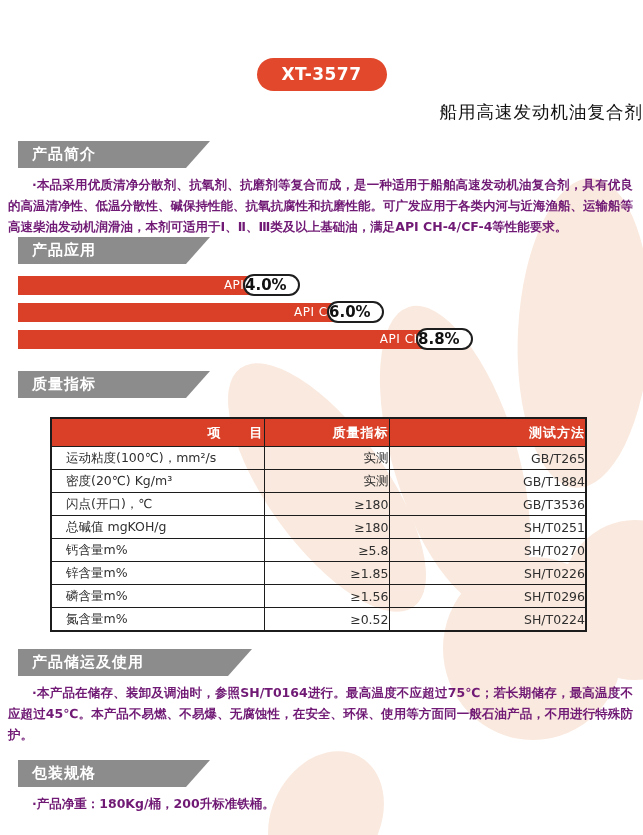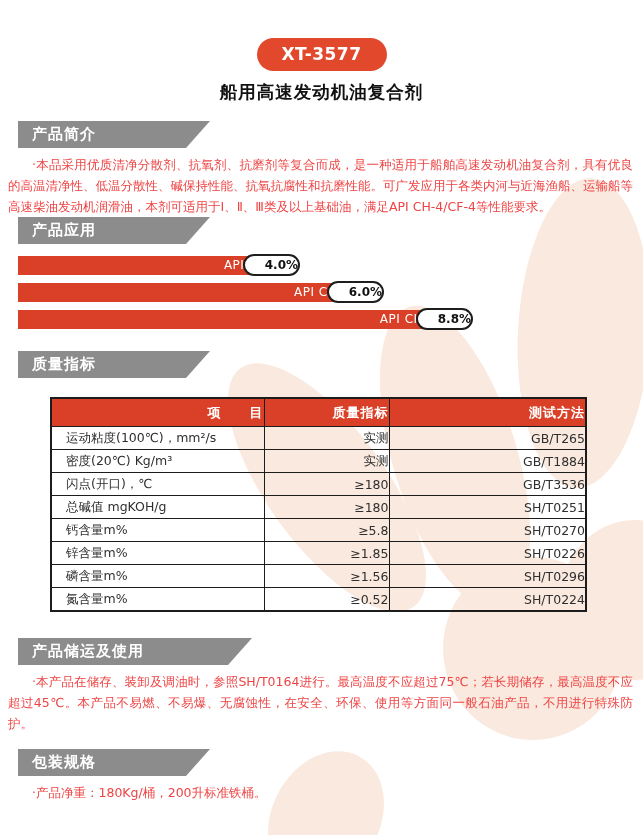--- a/index.html
+++ b/index.html
@@ -19,67 +19,67 @@
   .petal-b { left:393px; top:300px; width:124px; height:315px; transform:rotate(-17deg); }
   .petal-c { left:518px; top:178px; width:132px; height:310px; transform:rotate(3deg); }
   .petal-d { left:443px; top:557px; width:180px; height:183px; }
   .petal-e { left:560px; top:520px; width:150px; height:160px; }
   .petal-f { left:272px; top:748px; width:108px; height:140px; transform:rotate(28deg); }
 
   
   .content { position:relative; z-index:1; }
 
   .badge {
-    display:block; margin:38px auto 0; width:130px; height:33px;
+    display:block; margin:58px auto 0; width:130px; height:33px;
     background:var(--badge); border-radius:17px;
     color:#fff; text-align:center; line-height:33px;
     font-weight:bold; font-size:17px; letter-spacing:0.5px;
   }
   .page-title {
-    margin:9px 0 12px; text-align:center;
-    font-size:17.5px; font-weight:bold; color:#111; letter-spacing:1px;
+    margin:9px 0 12px; text-align:right;
+    font-size:17.5px; font-weight:normal; color:#111; letter-spacing:1px;
   }
 
   .banner {
     margin-left:18px; height:27px; line-height:27px;
     background:var(--banner); color:#fff;
     font-size:15px; font-weight:bold; letter-spacing:1px;
     padding-left:14px; box-sizing:border-box;
     clip-path:polygon(0 0, 100% 0, calc(100% - 24px) 100%, 0 100%);
   }
   .w-std  { width:192px; }
   .w-wide { width:234px; }
   .banner-intro   { margin-top:17px; }
   .banner-app     { }
   .banner-quality { margin-top:22px; }
-  .banner-storage { margin-top:26px; }
+  .banner-storage { margin-top:17px; }
   .banner-pack    { margin-top:15px; }
 
   .para {
     margin:6px 10px 0 8px;
     font-size:12.5px; line-height:21px;
-    text-align:justify; text-indent:24px; color:#ef4444;
+    text-align:justify; text-indent:24px; color:#701a75;font-weight:bold;
   }
 
   
   .bars { margin:12px 0 0 18px; }
   .bar-row { position:relative; height:19px; margin-bottom:8px; }
   .bar-fill {
     height:19px; background:var(--accent);
     color:#fff; font-size:12px; line-height:19px;
     padding-left:10px; box-sizing:border-box; letter-spacing:0.5px;text-align:right;
   }
   .bar-1 .bar-fill { width:247px; }
   .bar-2 .bar-fill { width:330px; }
   .bar-3 .bar-fill { width:418px; }
   .pill {
     position:absolute; top:-2px; width:57px; height:22px;
     background:#fff; border:2px solid #1e1e1e; border-radius:12px;
-    box-sizing:border-box; text-align:right; line-height:18px;
-    font-size:12px; font-weight:bold; color:#111;
+    box-sizing:border-box; text-align:left; line-height:18px;
+    font-size:15px; font-weight:bold; color:#111;
   }
   .bar-1 .pill { left:225px; }
   .bar-2 .pill { left:309px; }
   .bar-3 .pill { left:398px; }
 
   
   .qtable {
     margin:19px 0 0 50px; width:535px;
     border-collapse:collapse; table-layout:fixed;
     border:2px solid var(--ink);

